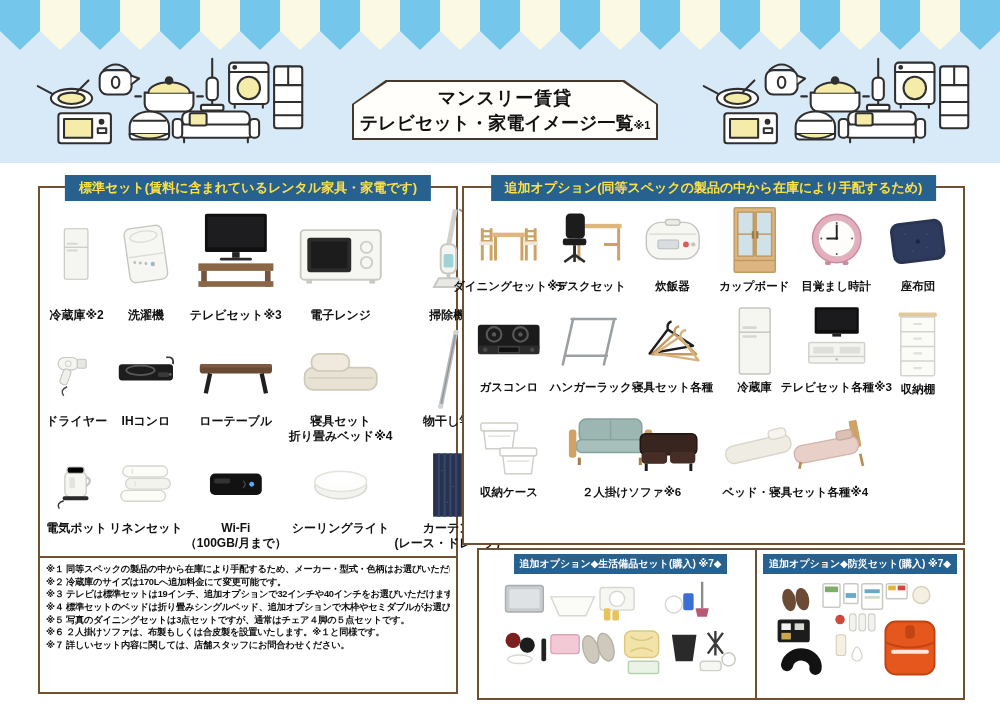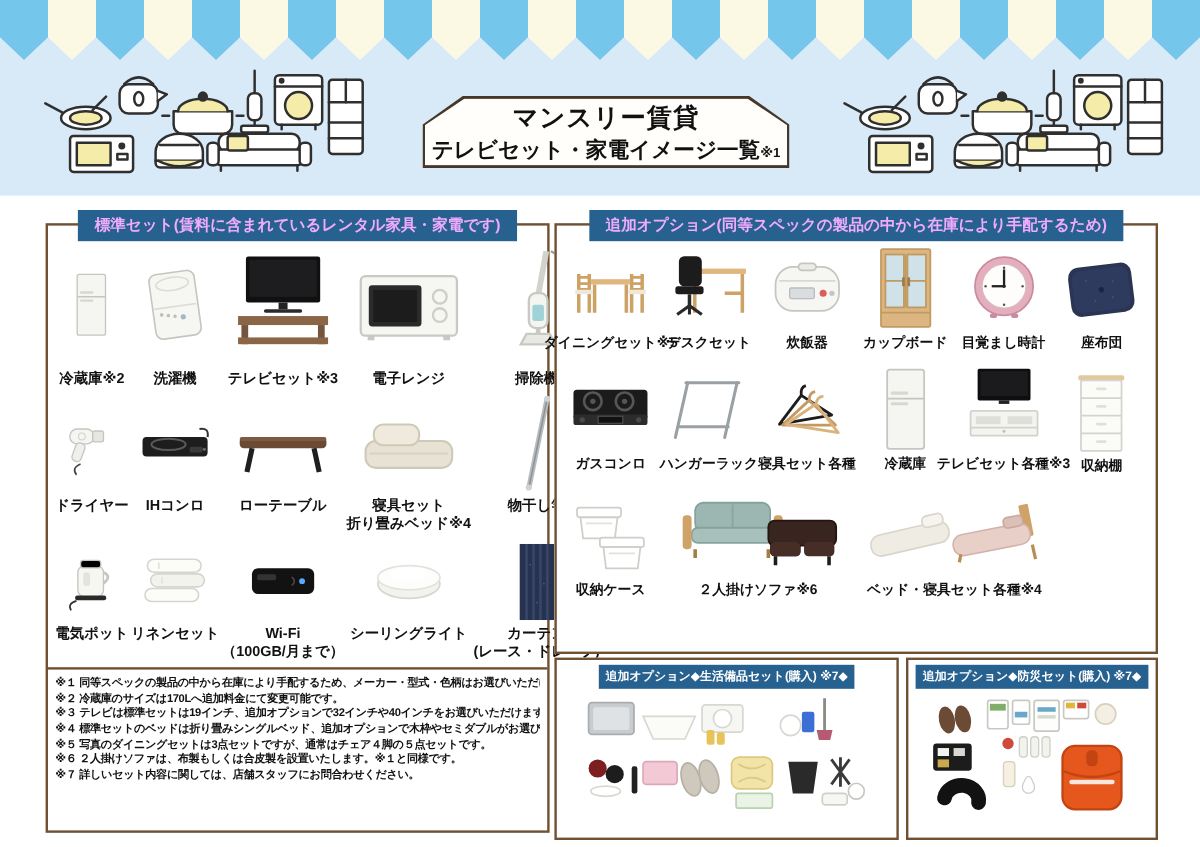--- a/index.html
+++ b/index.html
@@ -10,49 +10,49 @@
   .awning{position:absolute;top:0;left:0;width:1000px;height:50px;
           background:repeating-linear-gradient(90deg,#74c7eb 0 40px,#fbf8e4 40px 80px)}
   .deco{position:absolute;top:50px}
   .deco.left{left:34px}
   .deco.right{left:700px}
   .plaque{position:absolute;left:352px;top:80px;width:306px;height:60px;background:#46372a;
           clip-path:polygon(0 40%,11% 0,89% 0,100% 40%,100% 100%,0 100%);z-index:5}
   .plaque-in{position:absolute;left:2px;top:2px;right:2px;bottom:2px;background:#fffefa;
           clip-path:polygon(0 40%,11% 0,89% 0,100% 40%,100% 100%,0 100%);
           display:flex;flex-direction:column;align-items:center;justify-content:center;gap:1px}
-  .plaque-l1{font-size:21px;font-weight:700;letter-spacing:1px}
+  .plaque-l1{font-size:18px;font-weight:700;letter-spacing:1px}
   .plaque-l2{font-size:18px;font-weight:700;letter-spacing:0}
   .plaque-note{font-size:11px;font-weight:700;vertical-align:baseline}
   
   .panel{position:absolute;background:#fff;border:2px solid #6f5132;box-sizing:border-box}
   .panel-std{left:38px;top:186px;width:420px;height:508px}
   .panel-opt{left:462px;top:186px;width:503px;height:359px}
   .hdr{position:absolute;top:-13px;left:50%;transform:translateX(-50%);
-       background:#27618f;color:#f0abfc;font-weight:700;font-size:13px;
+       background:#27618f;color:#fde047;font-weight:700;font-size:13px;
        padding:4px 14px;white-space:nowrap;z-index:3}
   
   .grid{display:grid;box-sizing:border-box}
   .std-grid{grid-template-columns:repeat(5,1fr);padding:12px 6px 0;row-gap:6px;column-gap:2px}
   .opt-grid{grid-template-columns:repeat(12,1fr);padding:12px 5px 0;row-gap:7px;column-gap:2px}
   .cell{display:flex;flex-direction:column;align-items:center}
   .c2{grid-column:span 2}.c4{grid-column:span 4}
   .img{width:100%;display:flex;align-items:center;justify-content:center}
   .img svg{width:92%;height:100%}
   .r1{height:108px}.r2{height:86px}.r3{height:72px}
   .o1,.o2{height:80px}.o3{height:82px}
   .lbl{font-weight:700;font-size:12px;line-height:1.2;text-align:center;white-space:nowrap}
   .panel-opt .lbl{font-size:11.5px}
   
   .fnotes{border-top:2px solid #6f5132;margin-top:6px;padding:5px 6px 0}
   .fn{font-size:9.3px;font-weight:700;line-height:1.36;letter-spacing:-0.3px;
       white-space:nowrap;overflow:hidden}
   
   .bbox{position:absolute;top:548px;background:#fff;border:2px solid #6f5132;box-sizing:border-box;height:152px}
-  .bbox-life{left:462px;width:287px}
+  .bbox-life{left:477px;width:287px}
   .bbox-bosai{left:755px;width:210px}
   .bhdr{margin:4px auto 0;background:#27618f;color:#fff;font-weight:700;font-size:10px;
         text-align:center;padding:3px 6px;width:max-content;max-width:95%;white-space:nowrap}
   .bimg{width:100%;height:112px;display:flex;align-items:center;justify-content:center}
   .bimg svg{width:96%;height:104px}
 </style>
 </head>
 <body>
 
 <div class="banner">

